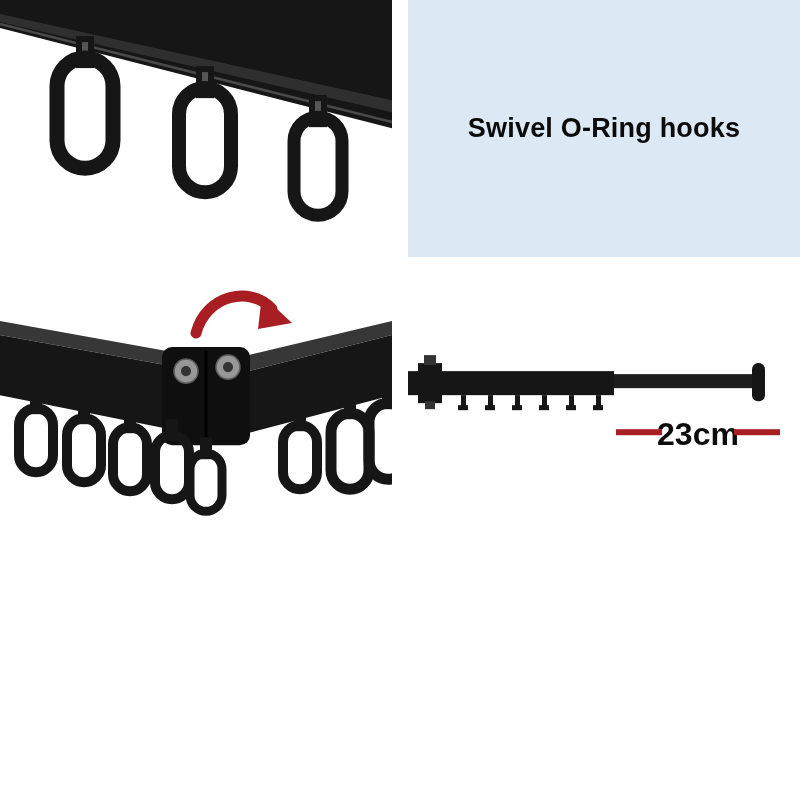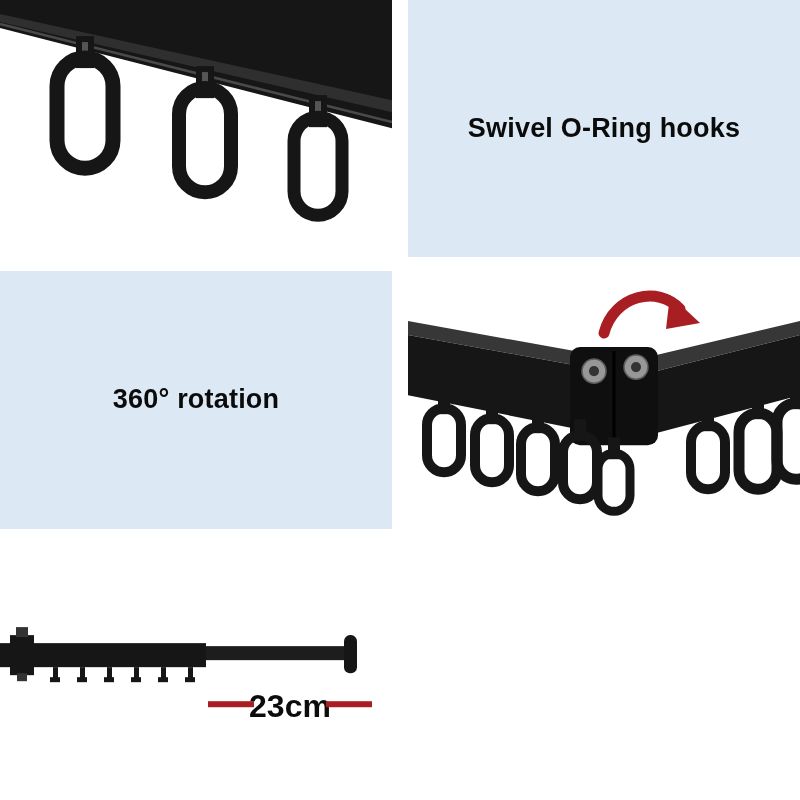--- a/index.html
+++ b/index.html
@@ -66,23 +66,20 @@
         <rect x="315" y="101" width="6" height="12" fill="#555"></rect>
         <rect x="294" y="117" width="48" height="98" rx="24" fill="none" stroke="var(--ink)" stroke-width="13"></rect>
       </g>
     </svg>
   </div>
 
   <div class="panel callout">
     <span class="feature-label">Swivel O-Ring hooks</span>
   </div>
 
-  <div class="panel callout">
-    <span class="feature-label">360° rotation</span>
-  </div>
 
   <div class="panel photo">
     <svg class="illustration" viewBox="0 0 392 257" preserveAspectRatio="none">
       <g>
         <polygon points="0,50 200,86 200,100 0,64" fill="#373737"></polygon>
         <polygon points="0,64 200,100 200,164 0,124" fill="var(--ink)"></polygon>
       </g>
       <g>
         <polygon points="240,86 392,50 392,64 240,102" fill="#373737"></polygon>
         <polygon points="240,102 392,64 392,124 240,164" fill="var(--ink)"></polygon>

